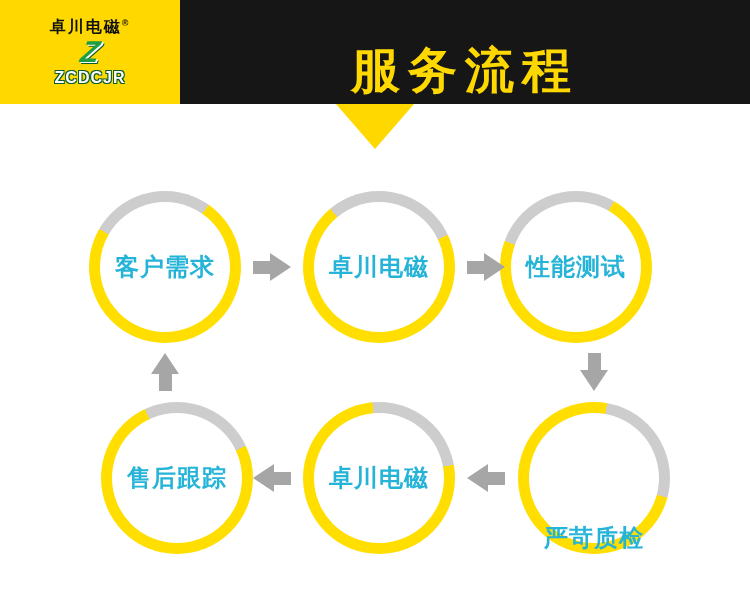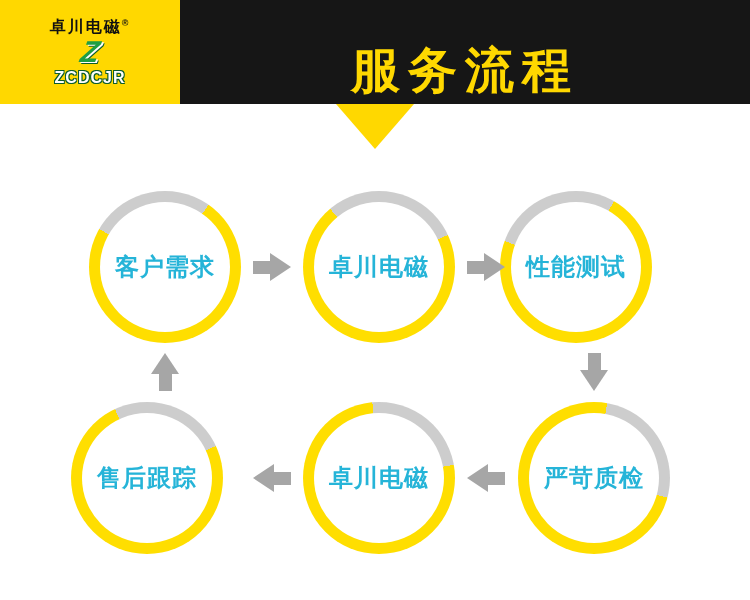--- a/index.html
+++ b/index.html
@@ -62,23 +62,23 @@
   .step::before{
     content:"";position:absolute;inset:11px;background:#fff;border-radius:50%;
   }
   .step-label{
     position:relative;z-index:1;color:var(--label-cyan);
     font-size:24px;font-weight:700;letter-spacing:1px;white-space:nowrap;
   }
   .pos-1{left:89px;top:191px;}
   .pos-2{left:303px;top:191px;}
   .pos-3{left:500px;top:191px;}
-  .pos-4{left:518px;top:402px;}
+  .pos-4{left:518px;top:402px;align-items:flex-end;}
   .pos-5{left:303px;top:402px;}
-  .pos-6{left:71px;top:402px;}
+  .pos-6{left:101px;top:402px;}
   .ring-1{background:conic-gradient(from 300deg,var(--ring-gray) 0 95deg,var(--ring-yellow) 95deg 360deg);}
   .ring-2{background:conic-gradient(from 320deg,var(--ring-gray) 0 105deg,var(--ring-yellow) 105deg 360deg);}
   .ring-3{background:conic-gradient(from 290deg,var(--ring-gray) 0 100deg,var(--ring-yellow) 100deg 360deg);}
   .ring-4{background:conic-gradient(from 10deg,var(--ring-gray) 0 95deg,var(--ring-yellow) 95deg 360deg);}
   .ring-5{background:conic-gradient(from 355deg,var(--ring-gray) 0 85deg,var(--ring-yellow) 85deg 360deg);}
   .ring-6{background:conic-gradient(from 335deg,var(--ring-gray) 0 90deg,var(--ring-yellow) 90deg 360deg);}
 
   
   .arrow{position:absolute;display:flex;align-items:center;}
   .arrow.v{flex-direction:column;align-items:center;}

